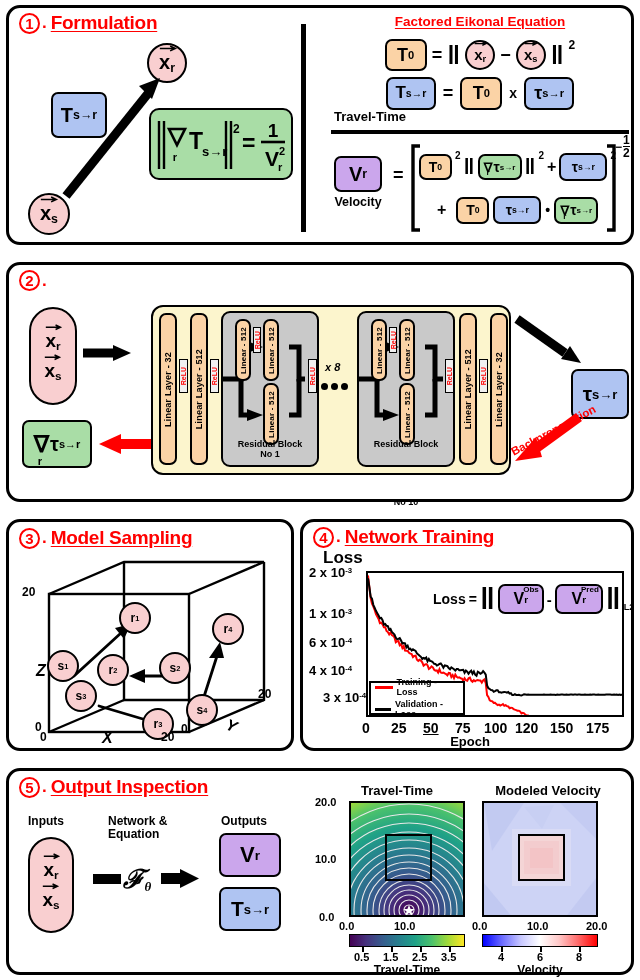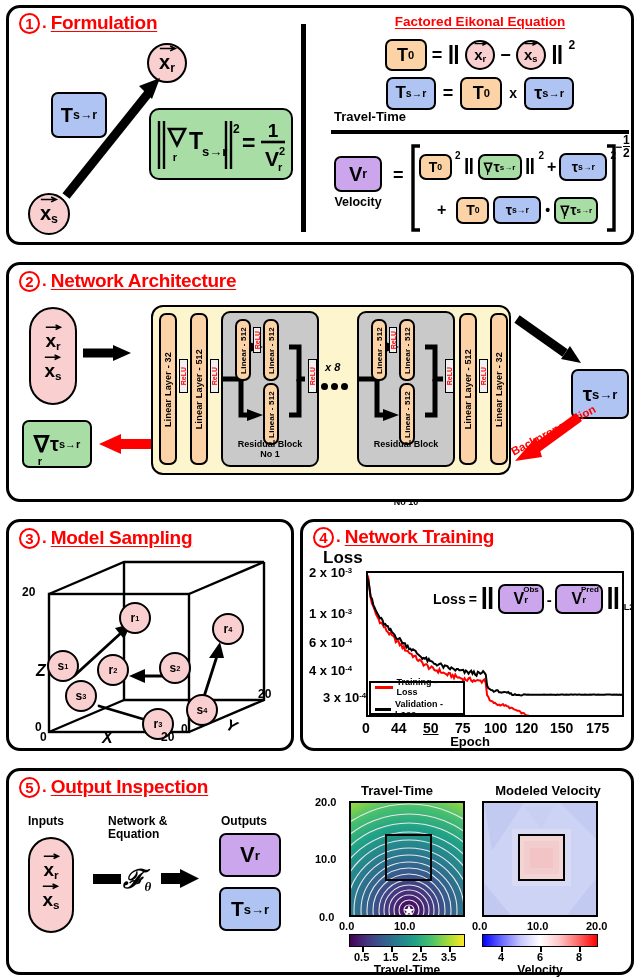--- a/index.html
+++ b/index.html
@@ -252,21 +252,20 @@
           <span style="font-size:14px;margin-left:1px;">τ</span>
           <span class="sub" style="font-size:8px;">s→r</span>
     </div>
   </div>
 </div>
 
 <div class="panel" id="p2">
   <div class="ptitle" style="left:10px;top:5px;">
     <span class="pnum">2</span>
     <span class="pnumdot">.</span>
-    <span class="ptxt">Network Architecture</span>
   </div>
 
   <div class="tok pink" style="position:absolute;left:20px;top:42px;width:48px;height:98px;border-radius:24px;flex-direction:column;gap:8px;font-size:19px;">
     <span class="vec"><span>x</span><span class="sub">r</span>
       <svg class="ar" viewBox="0 0 22 7" preserveAspectRatio="none">
             <path d="M1 4 L18 4 M13 1.2 L19 4 L13 6.8" stroke="#000" stroke-width="1.8" fill="none"></path>
           </svg>
     </span>
     <span class="vec"><span>x</span><span class="sub">s</span>
       <svg class="ar" viewBox="0 0 22 7" preserveAspectRatio="none">
@@ -487,21 +486,21 @@
         </svg>
   </div>
 
   <div class="axtxt" style="left:6px;top:43px;">2 x 10<span class="sup">-3</span></div>
   <div class="axtxt" style="left:6px;top:84px;">1 x 10<span class="sup">-3</span></div>
   <div class="axtxt" style="left:6px;top:113px;">6 x 10<span class="sup">-4</span></div>
   <div class="axtxt" style="left:6px;top:141px;">4 x 10<span class="sup">-4</span></div>
   <div class="axtxt" style="left:20px;top:168px;">3 x 10<span class="sup">-4</span></div>
 
   <div class="axtxt" style="left:59px;top:198px;font-size:14px;">0</div>
-  <div class="axtxt" style="left:88px;top:198px;font-size:14px;">44</div>
+  <div class="axtxt" style="left:88px;top:198px;font-size:14px;">25</div>
   <div class="axtxt" style="left:120px;top:198px;font-size:14px;text-decoration:underline;">50</div>
   <div class="axtxt" style="left:152px;top:198px;font-size:14px;">75</div>
   <div class="axtxt" style="left:181px;top:198px;font-size:14px;">100</div>
   <div class="axtxt" style="left:212px;top:198px;font-size:14px;">120</div>
   <div class="axtxt" style="left:247px;top:198px;font-size:14px;">150</div>
   <div class="axtxt" style="left:283px;top:198px;font-size:14px;">175</div>
 
   <div style="position:absolute;left:0;top:212px;width:334px;text-align:center;font-size:13px;font-weight:bold;">Epoch</div>
 
   <div class="legbox" style="left:66px;top:159px;width:96px;height:34px;">

